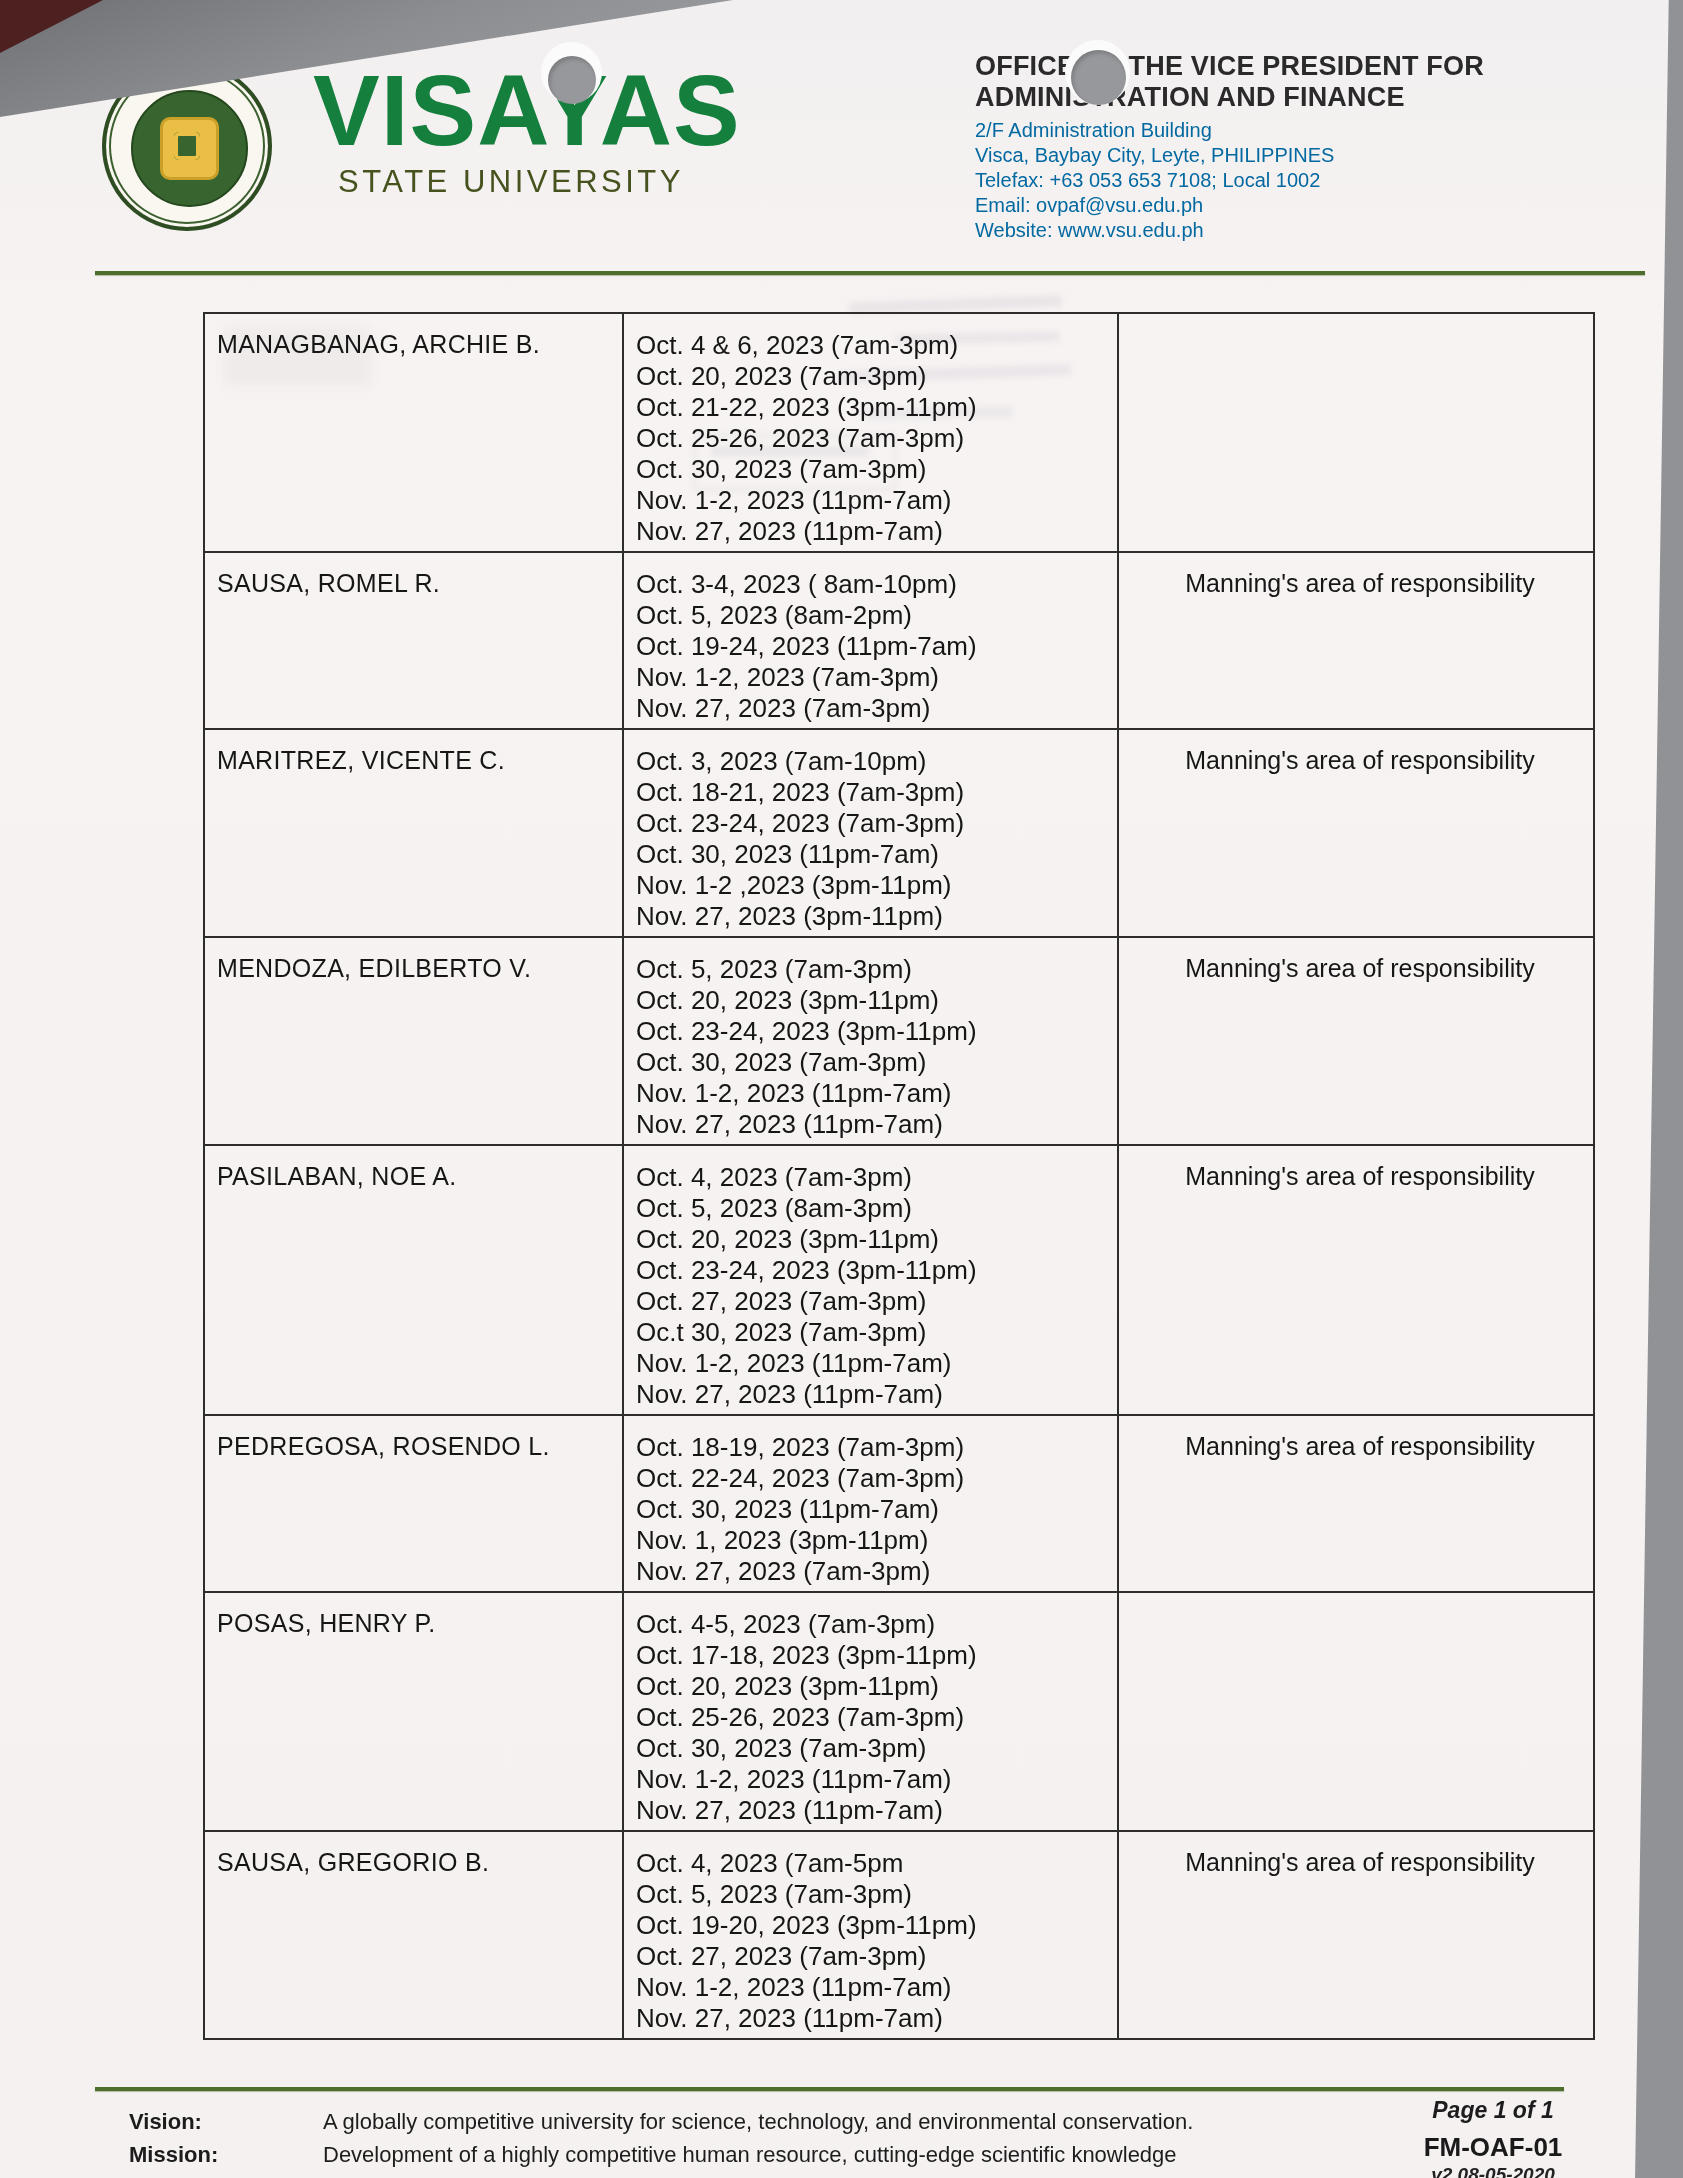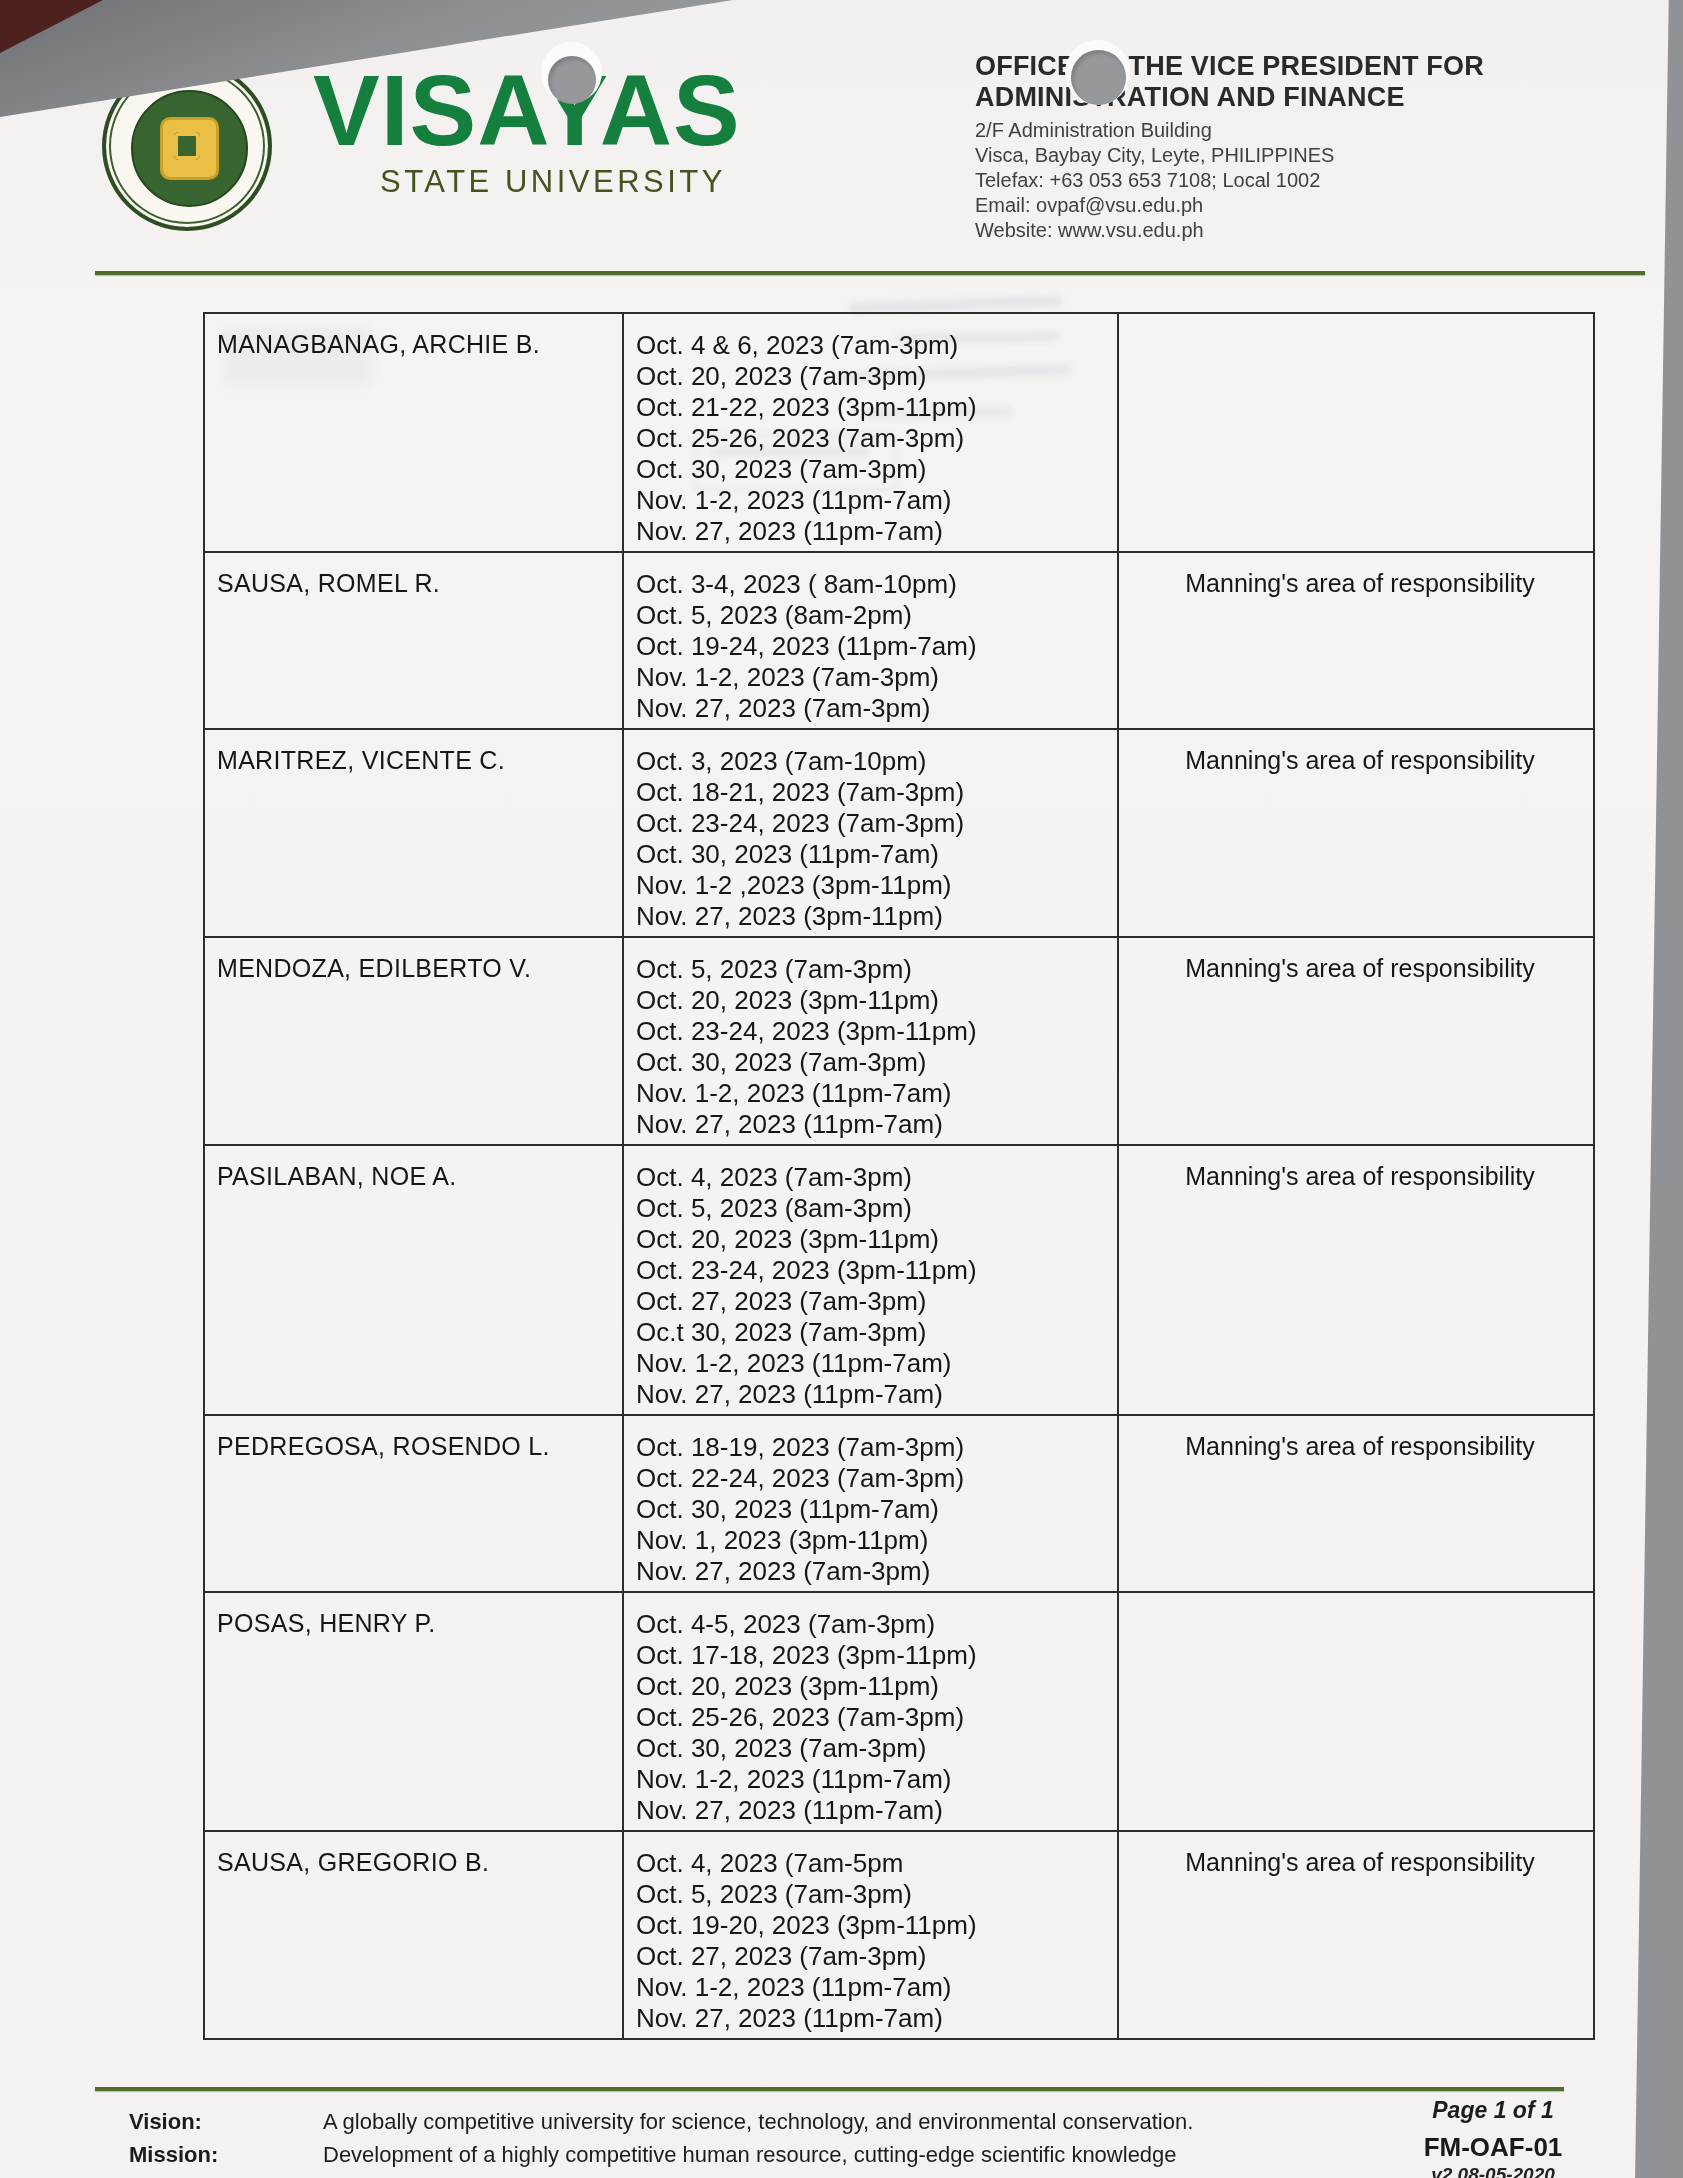--- a/index.html
+++ b/index.html
@@ -30,25 +30,25 @@
   .seal .outer{position:absolute;inset:0;border-radius:50%;background:#f9f7ef;
     border:4px solid #2e4d22;box-shadow:inset 0 0 0 3px #f9f7ef, inset 0 0 0 5px #3c6030;}
   .seal .inner{position:absolute;left:29px;top:29px;width:113px;height:113px;border-radius:50%;
     background:#38652f;border:2px solid #24471d;}
   .seal .emblem{position:absolute;left:58px;top:56px;width:53px;height:57px;border-radius:10px;
     background:#e9bf45;border:3px solid #caa028;}
   .seal .emblem-in{position:absolute;left:72px;top:71px;width:26px;height:28px;border-radius:5px;
     background:#38652f;box-shadow:inset 0 0 0 4px #e9bf45, inset 0 0 0 7px #38652f;}
   .wordmark{position:absolute;left:313px;top:61px;z-index:2;color:#15803d;
     font-size:100px;font-weight:600;letter-spacing:1px;line-height:99px;}
-  .wordsub{position:absolute;left:380px;top:164px;z-index:2;color:#47531f;
+  .wordsub{position:absolute;left:338px;top:164px;z-index:2;color:#47531f;
     font-size:31px;font-weight:500;letter-spacing:3.5px;}
   .office{position:absolute;left:975px;top:51px;z-index:2;}
   .office .t{font-size:27px;font-weight:800;color:#2a2a2a;line-height:31px;letter-spacing:0.2px;}
-  .office .i{font-size:20px;font-weight:500;color:#404040;line-height:25px;}
+  .office .i{font-size:20px;font-weight:500;color:#0369a1;line-height:25px;}
   .rule{position:absolute;height:4px;background:#4f6d2d;z-index:3;
     box-shadow:0 1px 1px rgba(110,140,80,.5);}
   .rule-top{left:95px;top:271px;width:1550px;}
   .rule-bottom{left:95px;top:2087px;width:1469px;}
   
   table.duty{position:absolute;left:203px;top:312px;width:1337px;z-index:2;
     border-collapse:collapse;table-layout:fixed;}
   table.duty td{border:2px solid #2f2d2b;vertical-align:top;padding:16px 4px 4px 12px;}
   td.cell-name{width:401px;font-size:25px;font-weight:500;letter-spacing:0.3px;padding-top:4px;}
   td.cell-sched{width:477px;}

